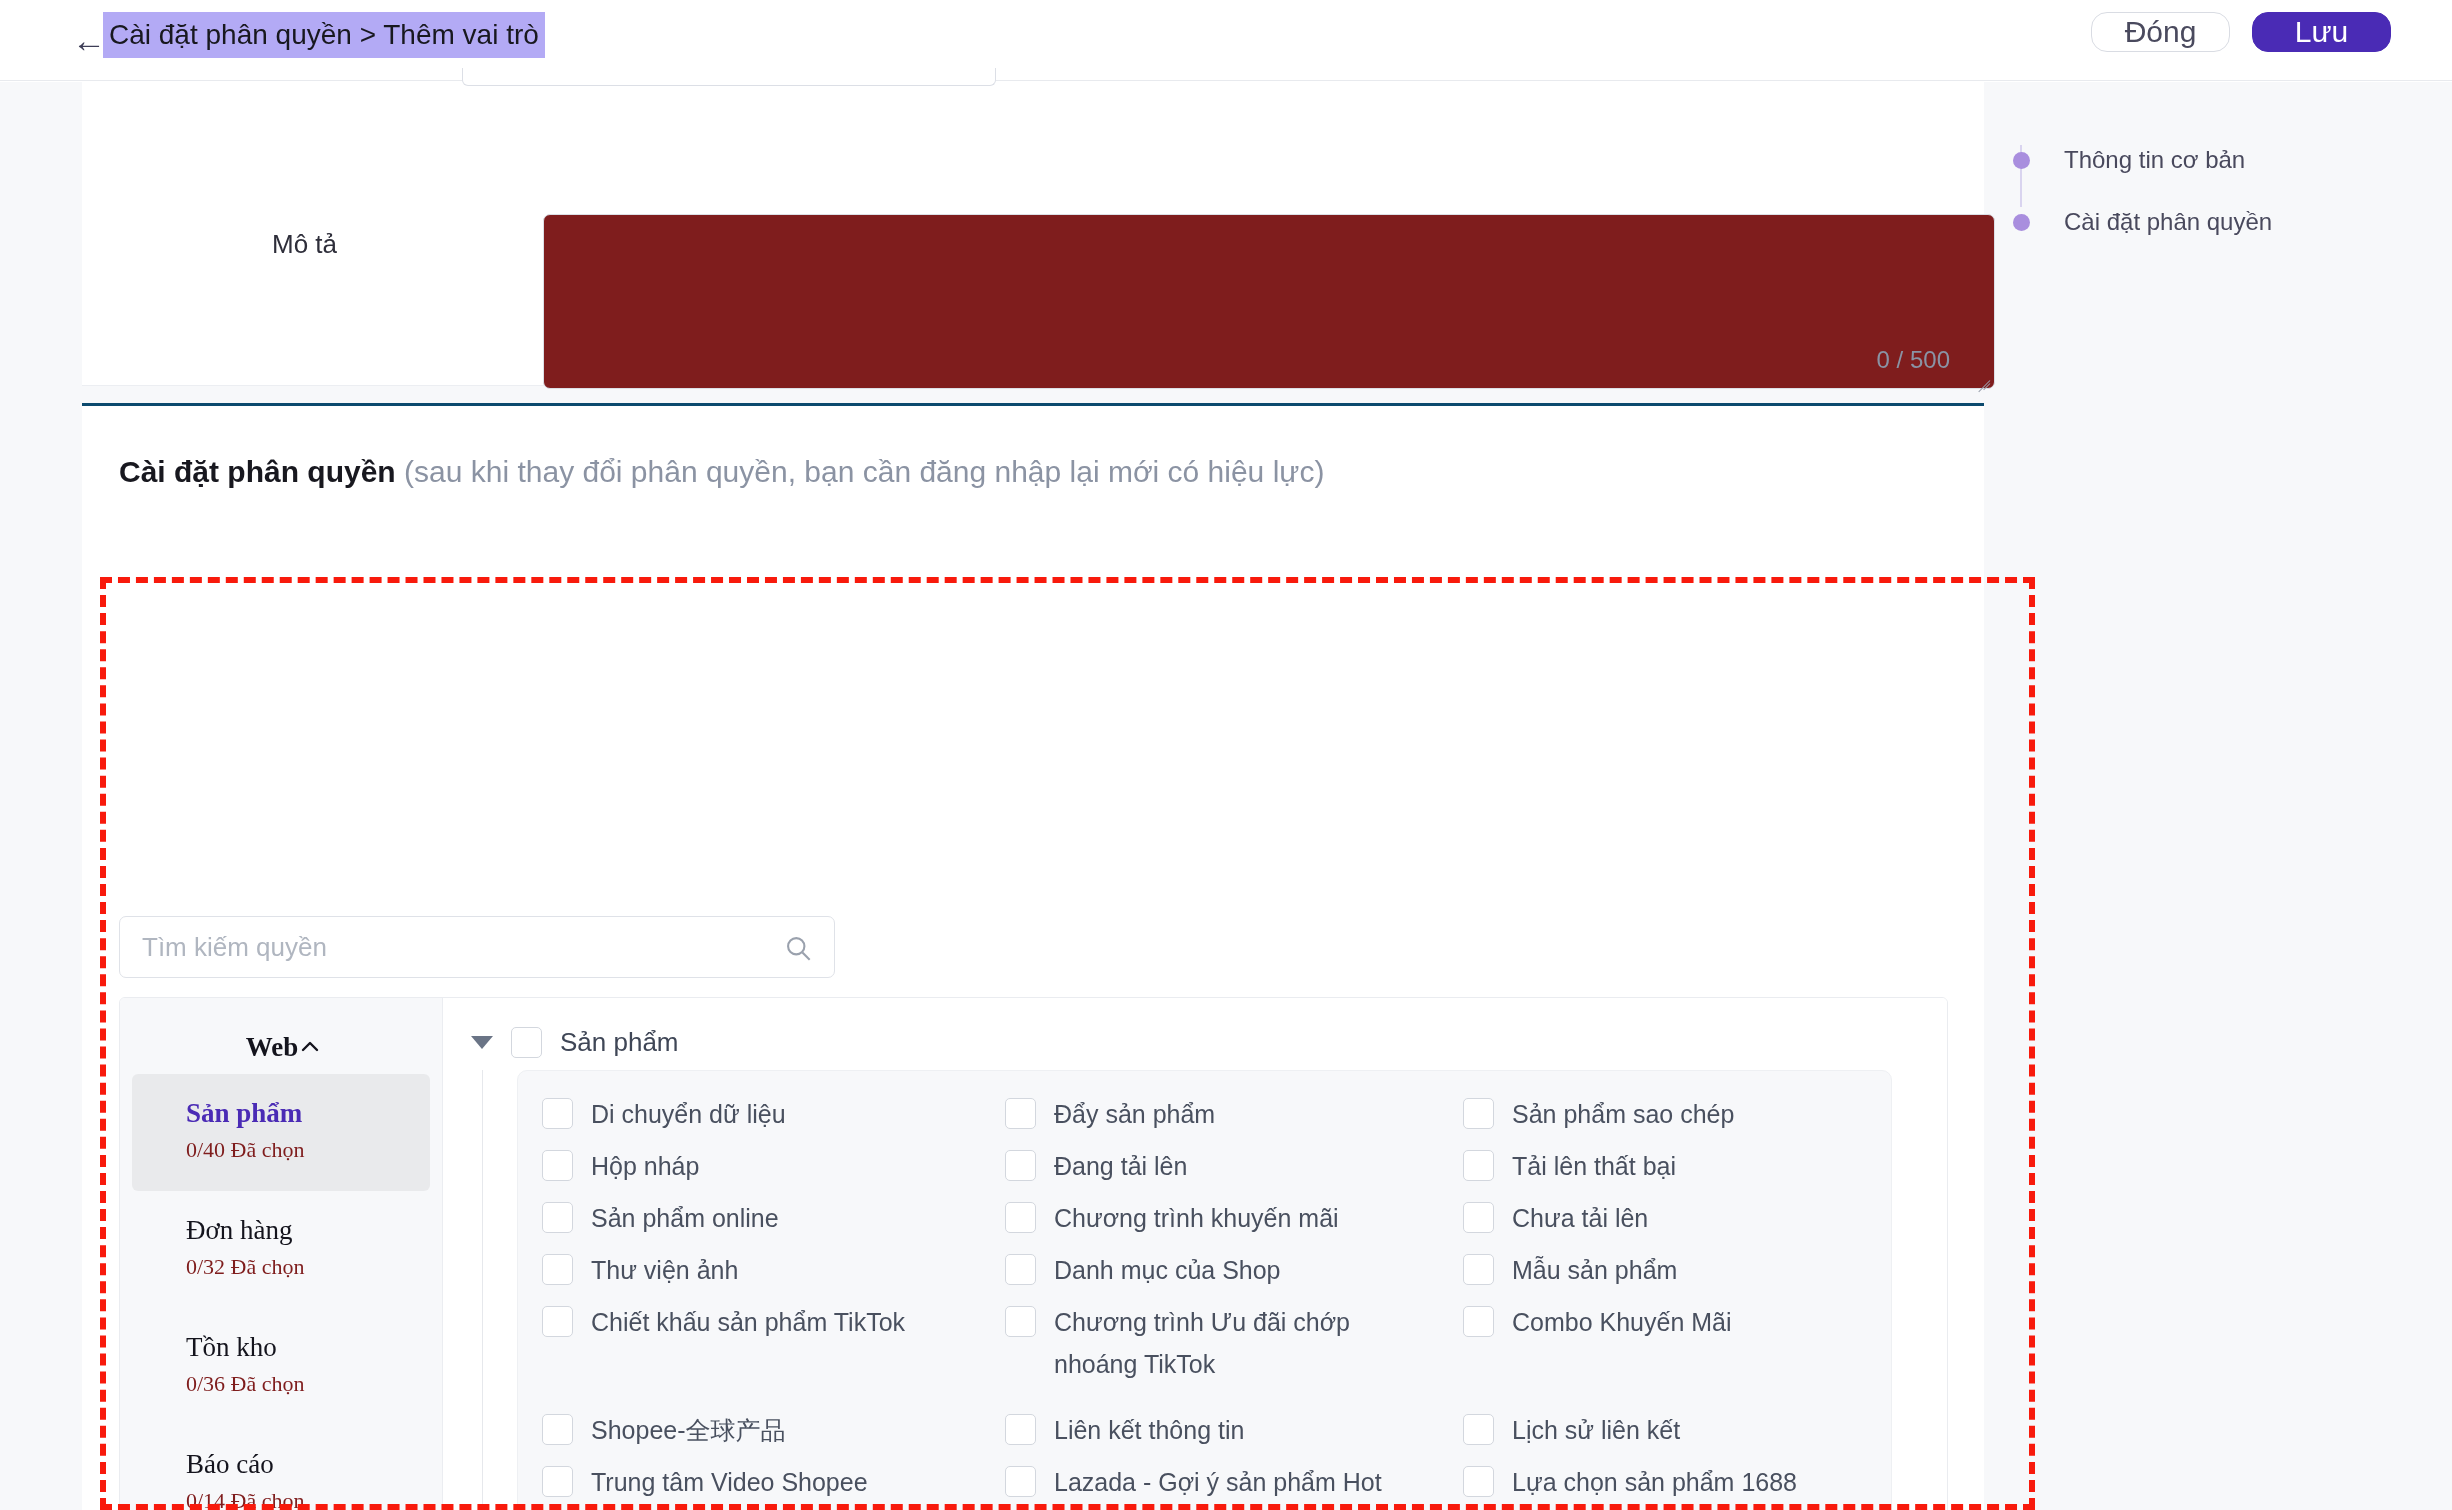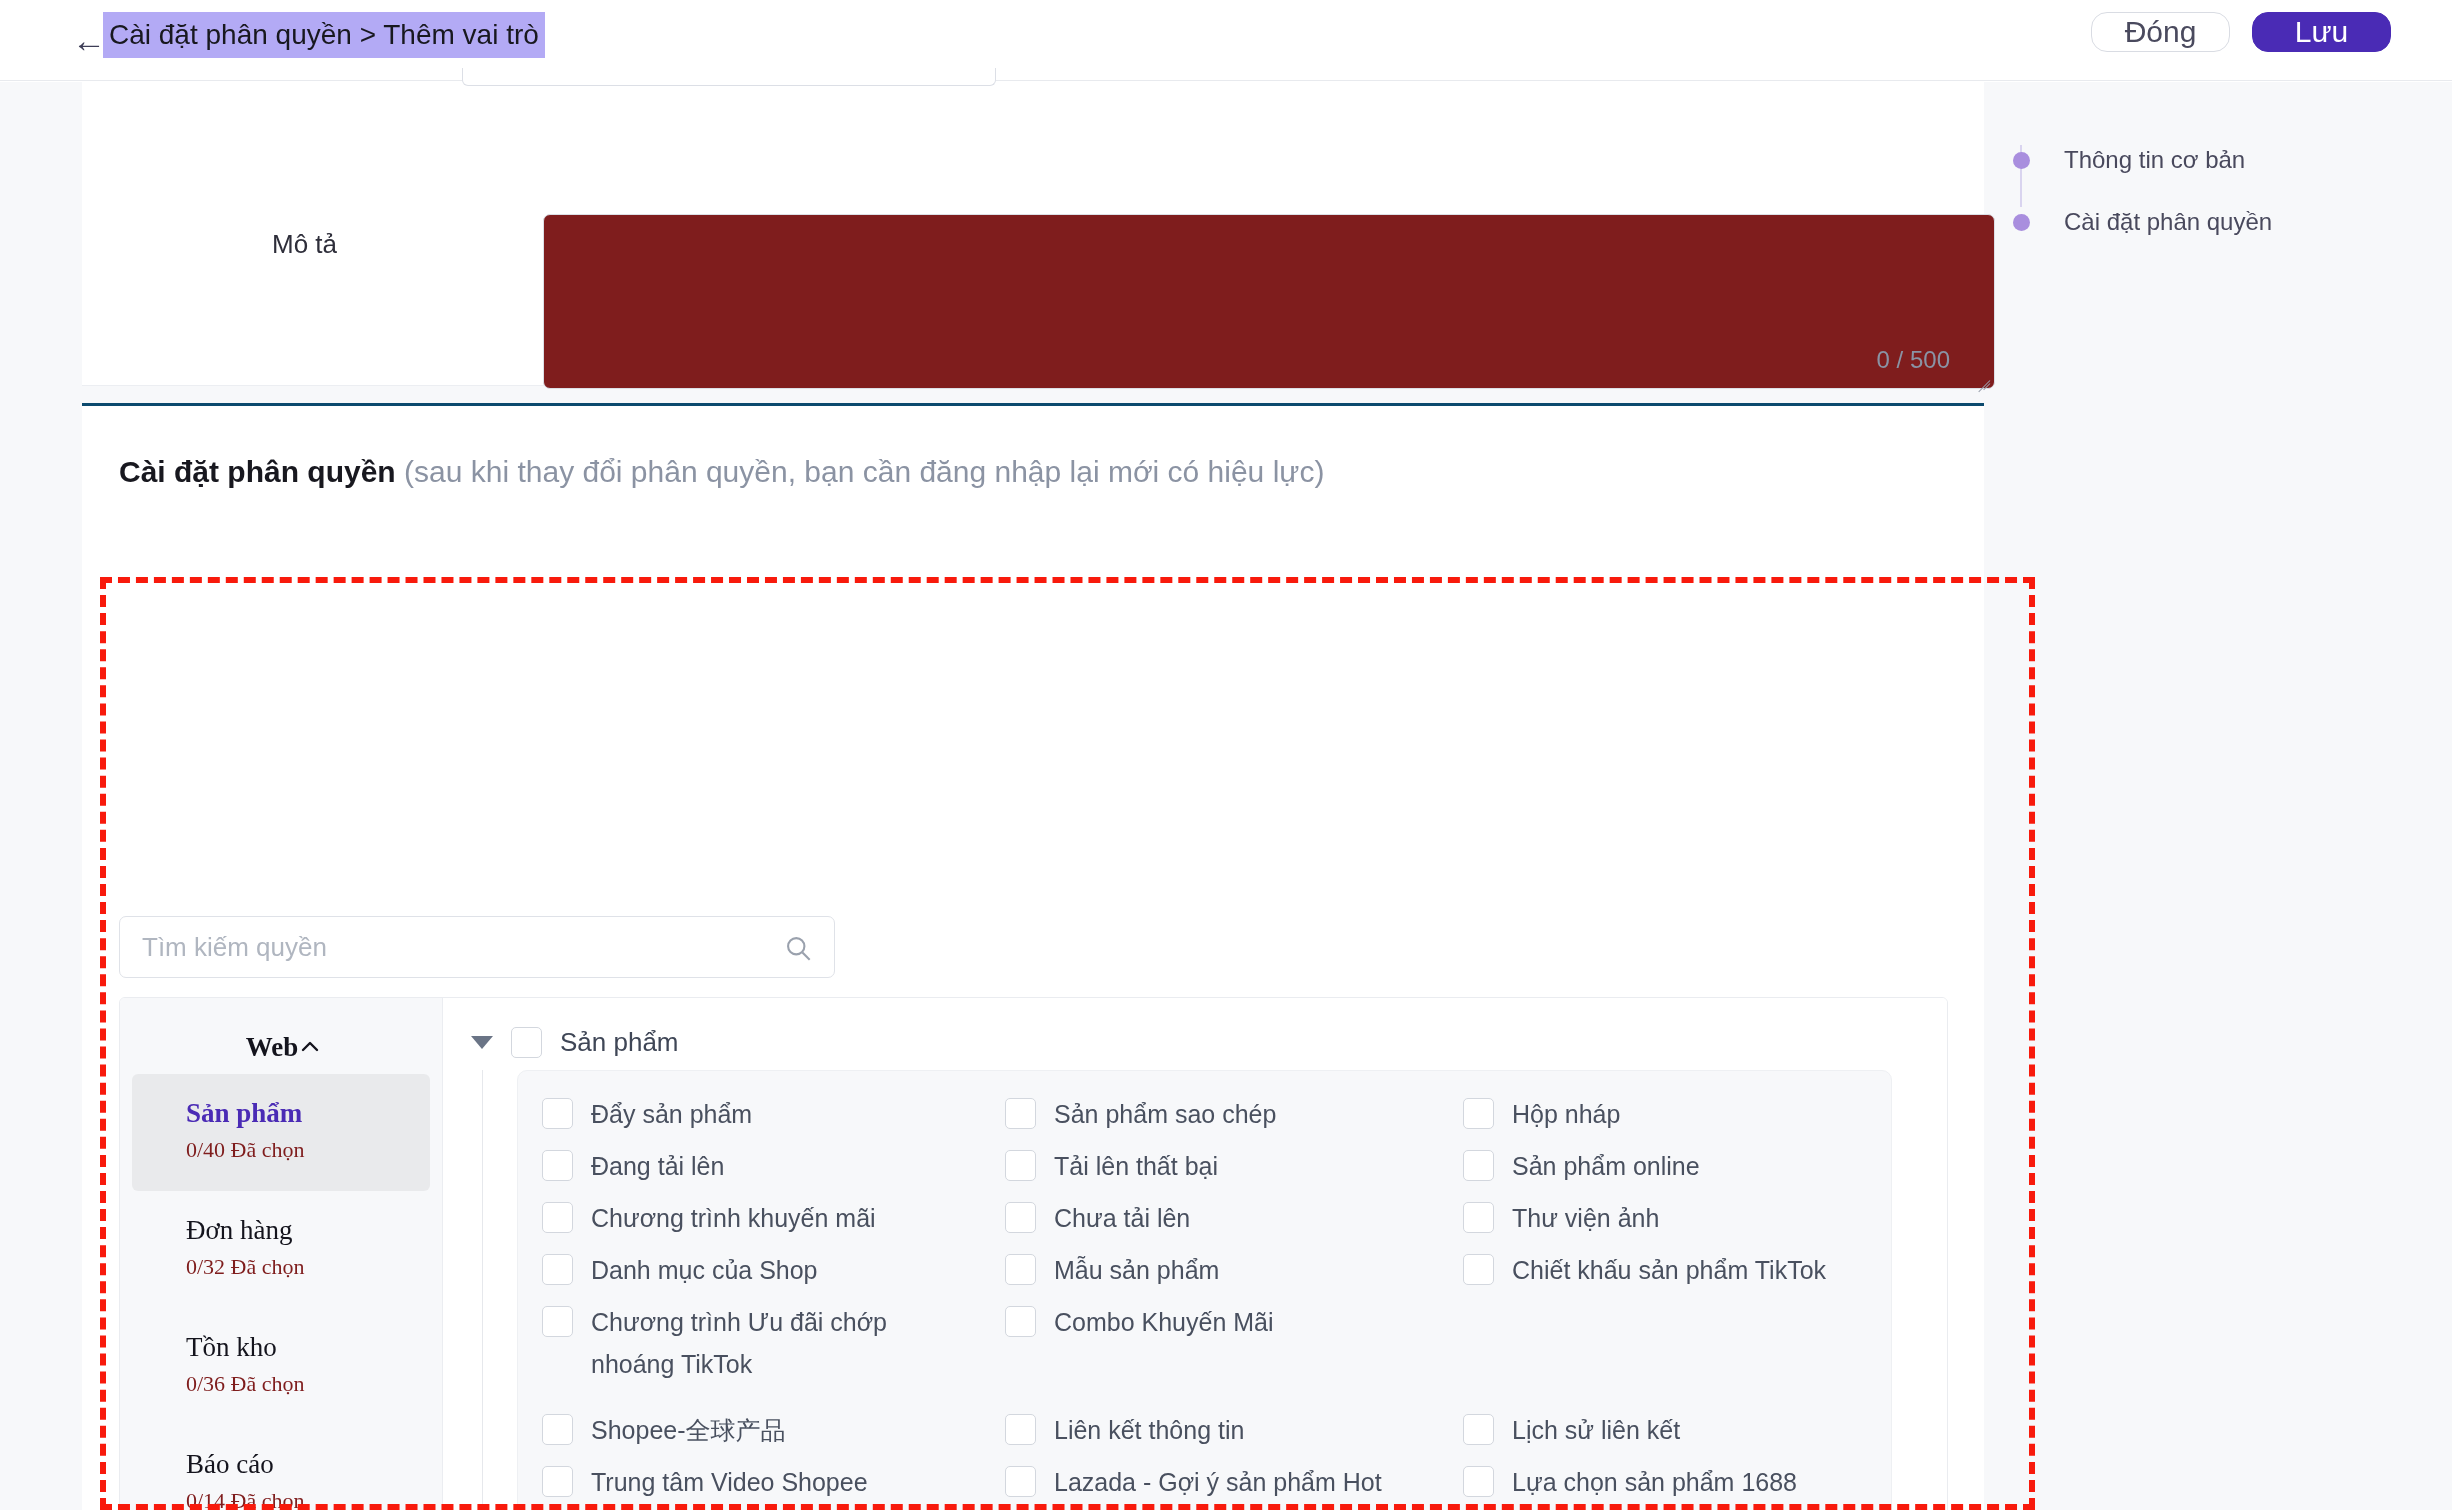--- a/index.html
+++ b/index.html
@@ -496,20 +496,24 @@
         <span class="tree-root-label">Sản phẩm</span>
       </div>
 
       <div class="tree-guide"></div>
 
       <div class="group-box">
 
         <div class="grid">
           <div class="cell">
             <span class="cb"></span>
+            <span class="cell-label">Di chuyển dữ liệu</span>
+          </div>
+          <div class="cell">
+            <span class="cb"></span>
             <span class="cell-label">Đẩy sản phẩm</span>
           </div>
           <div class="cell">
             <span class="cb"></span>
             <span class="cell-label">Sản phẩm sao chép</span>
           </div>
 
           <div class="cell">
             <span class="cb"></span>
             <span class="cell-label">Hộp nháp</span>

